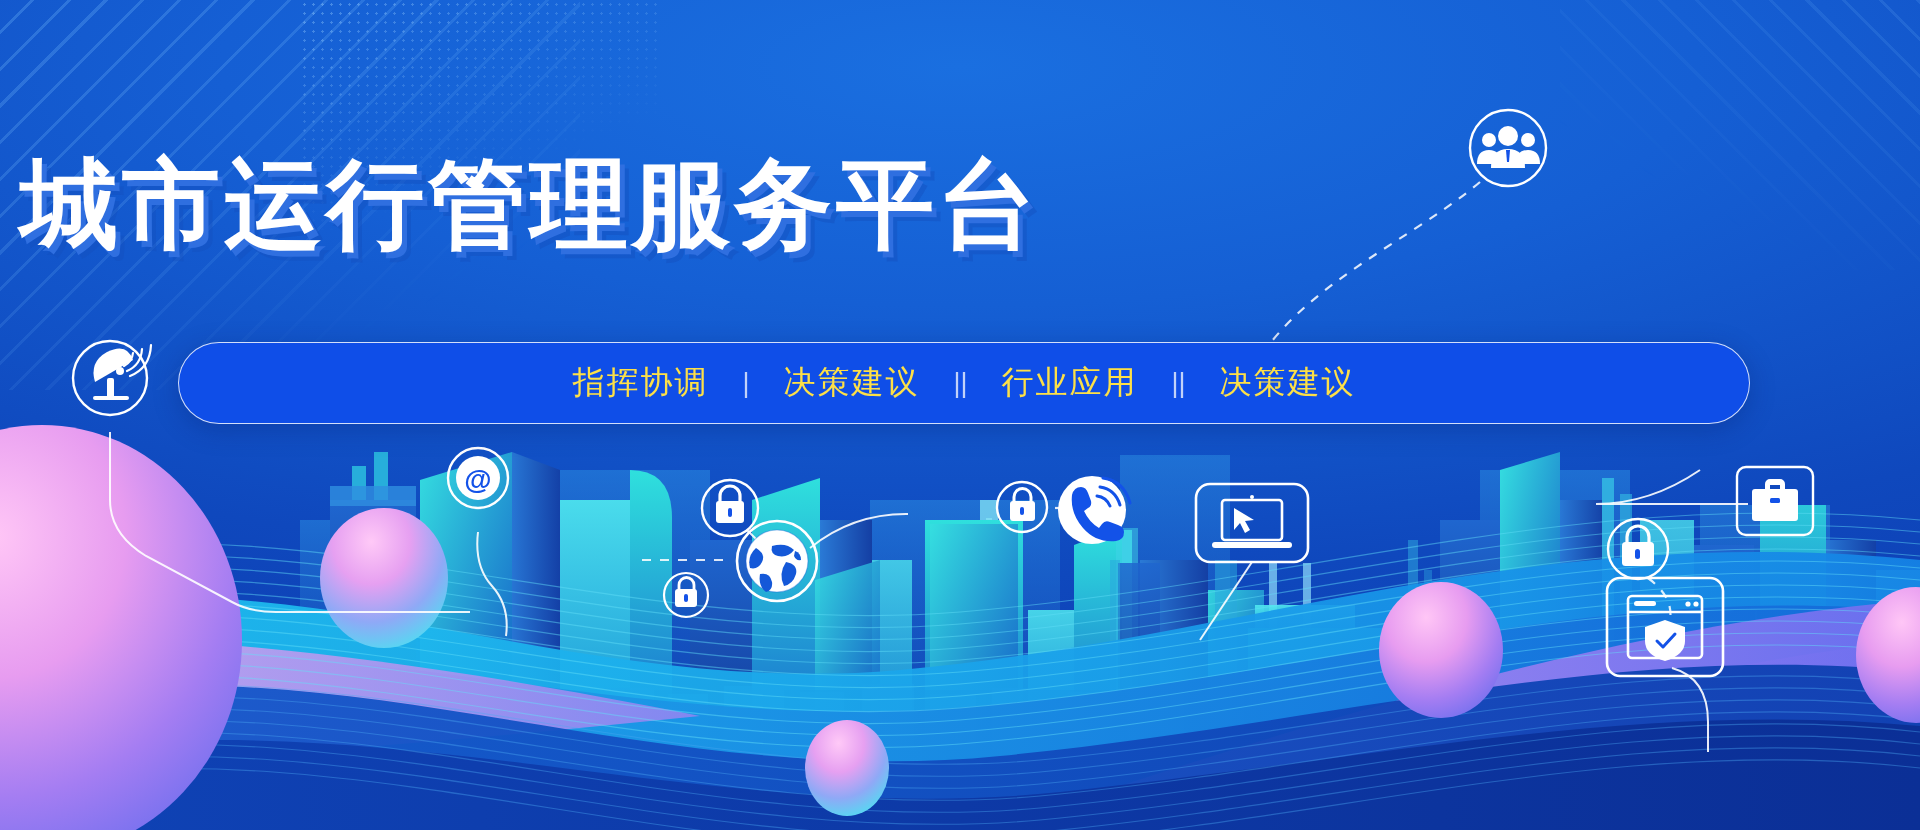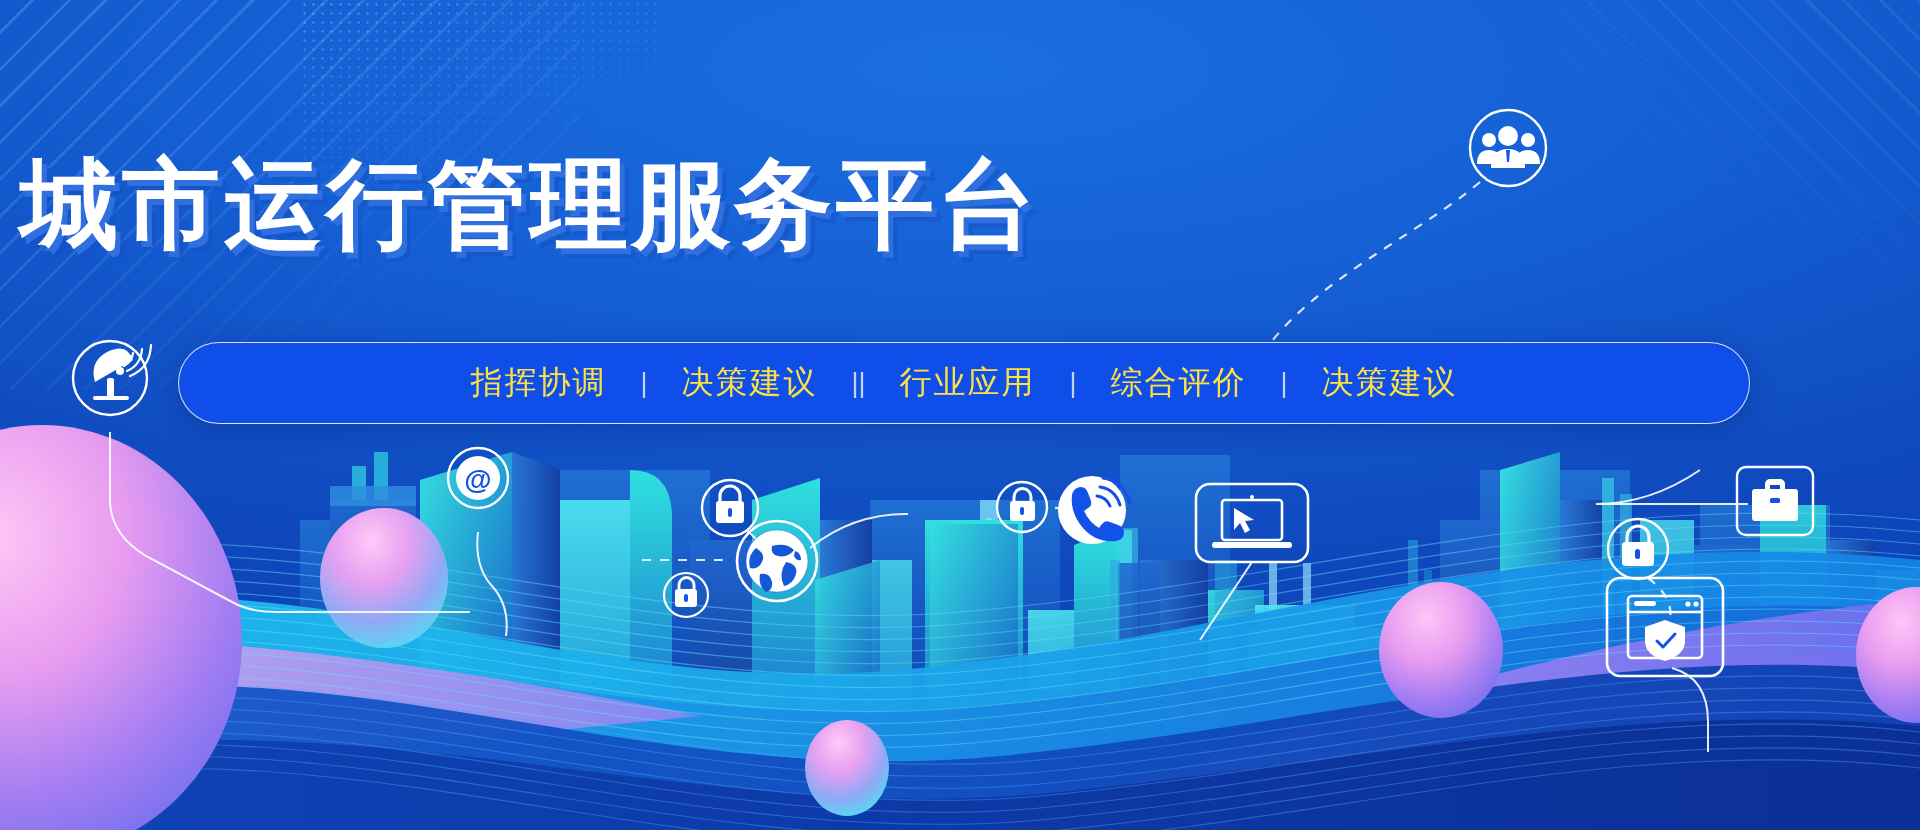--- a/index.html
+++ b/index.html
@@ -430,18 +430,17 @@
   </div>
 
   <div class="nav" id="nav">
       <span class="nav-item">指挥协调</span>
       <span class="nav-sep">|</span>
       <span class="nav-item">决策建议</span>
       <span class="nav-sep">|</span>
       <span class="nav-sep">|</span>
       <span class="nav-item">行业应用</span>
       <span class="nav-sep">|</span>
-      <span class="nav-item">综合评价</span>
       <span class="nav-sep">|</span>
       <span class="nav-item">决策建议</span>
     </div>
 
 </div>
 
 </body></html>

